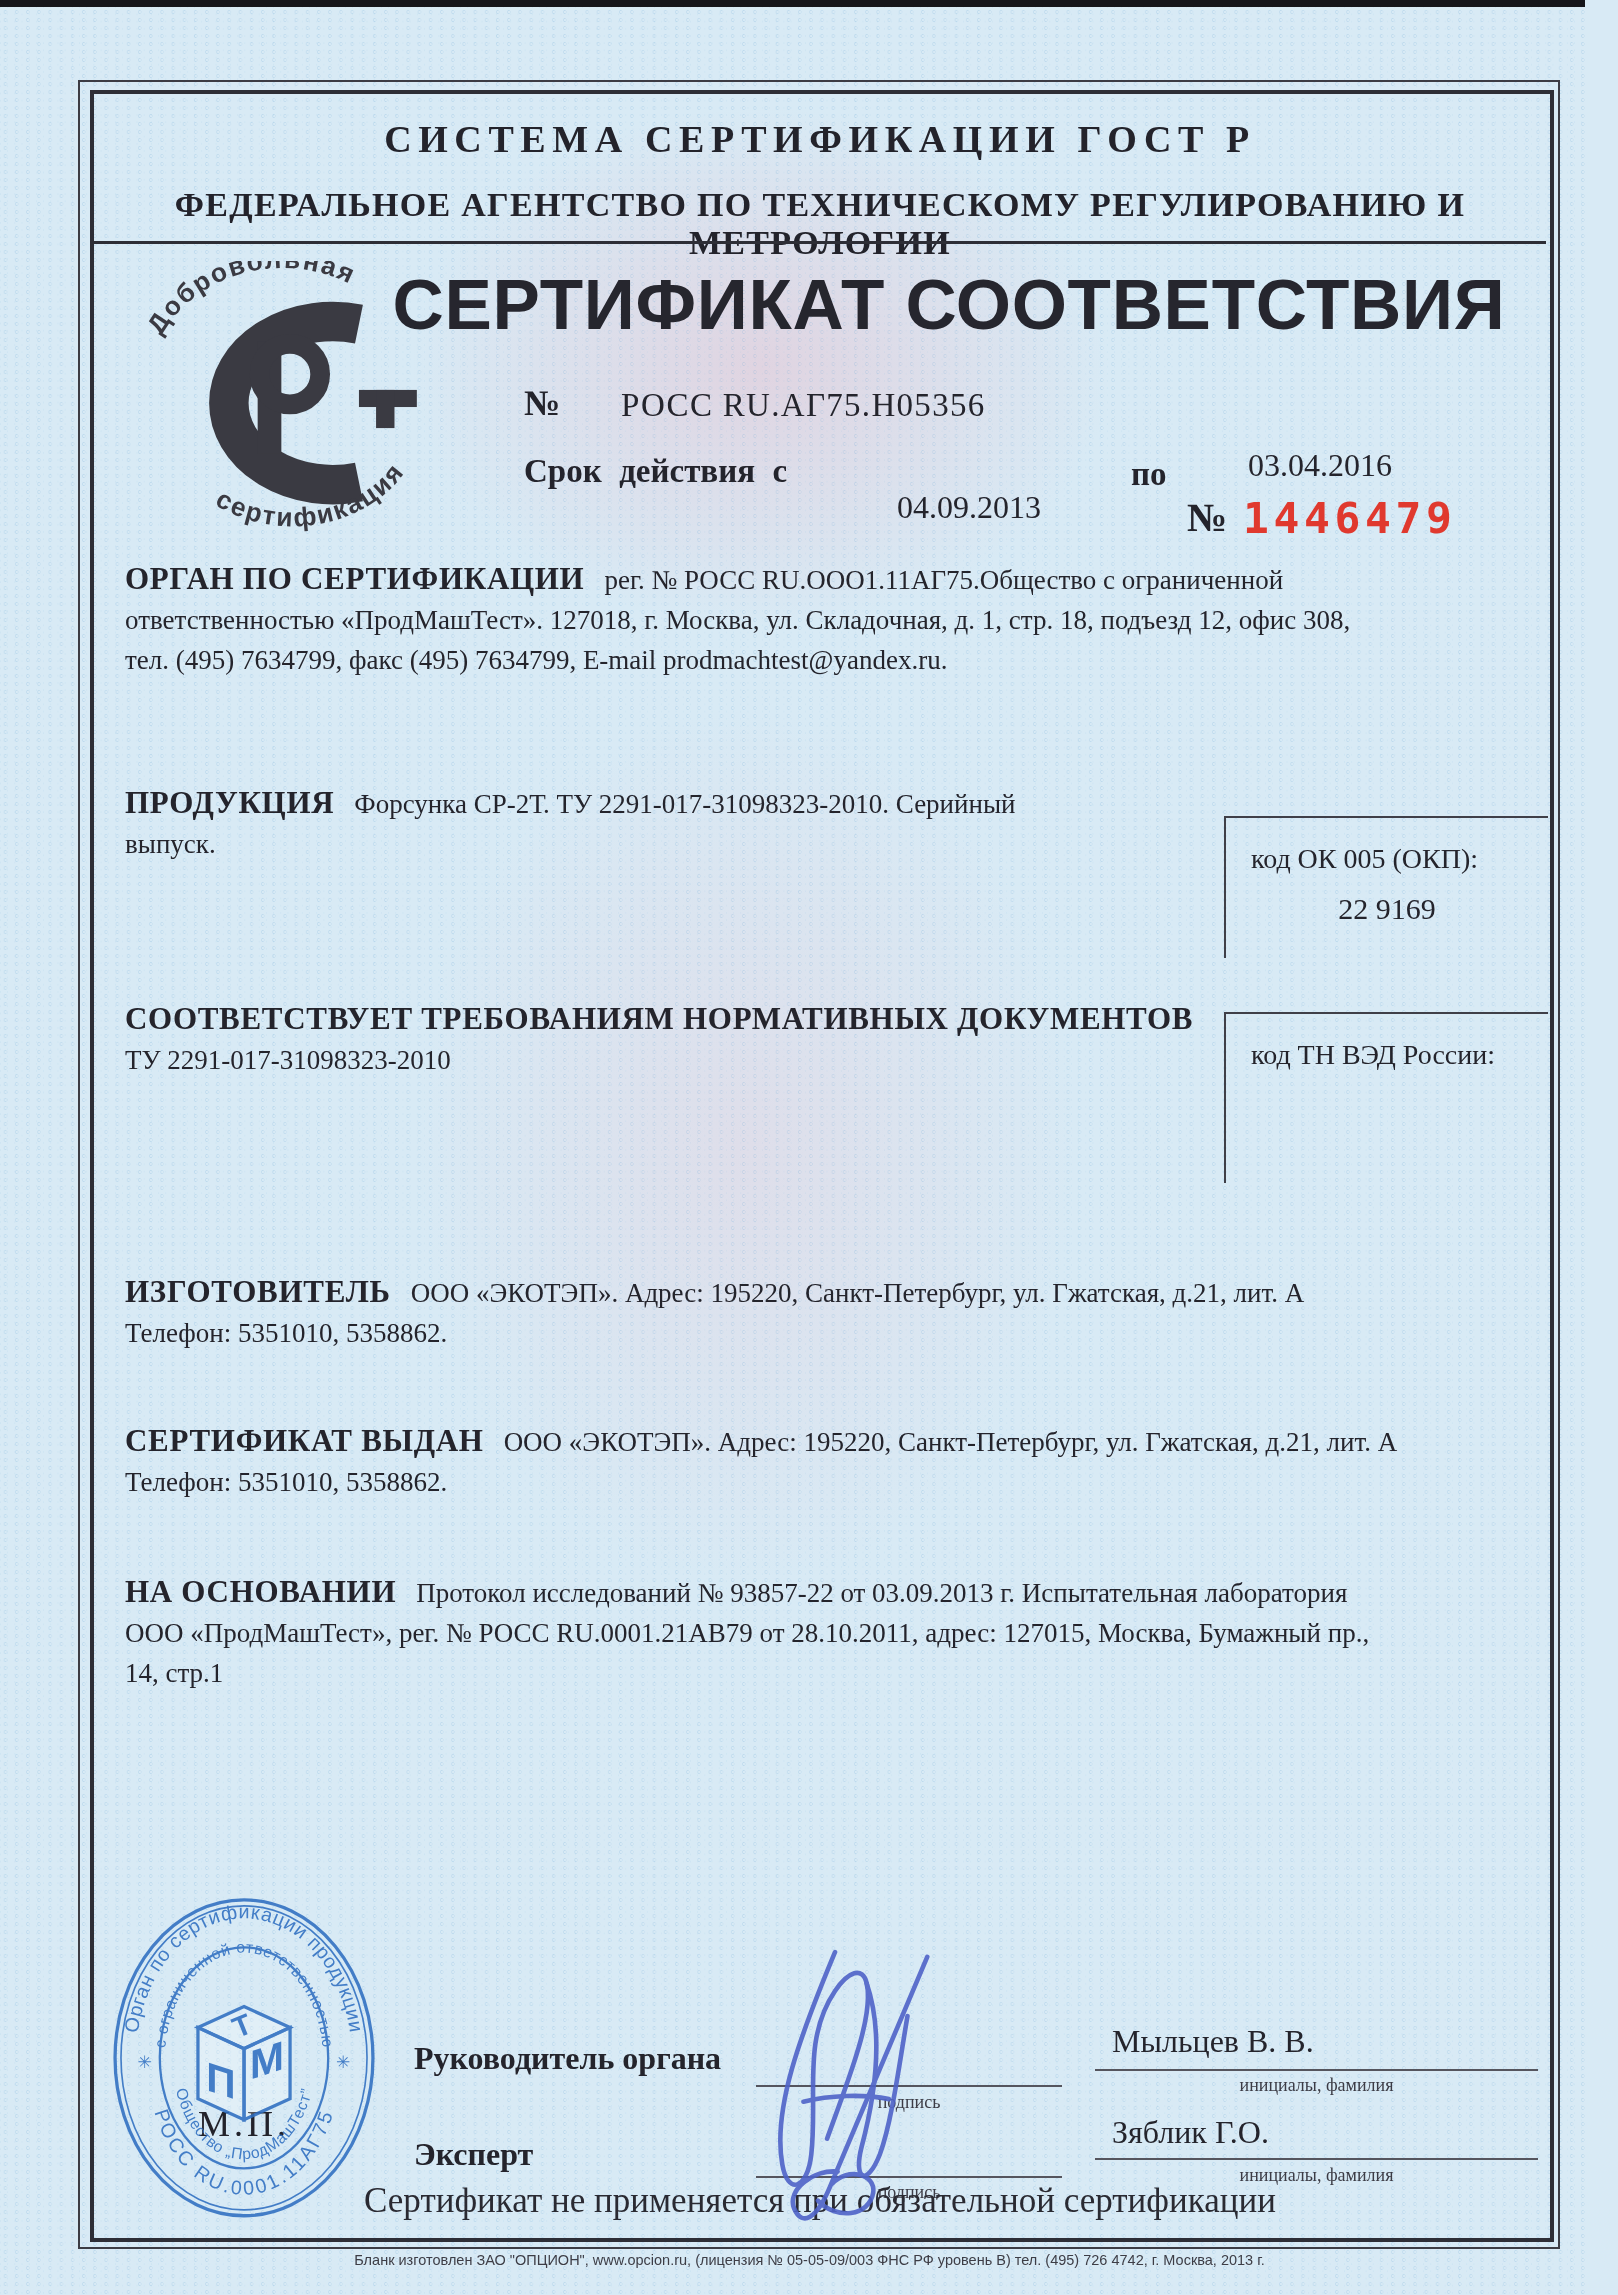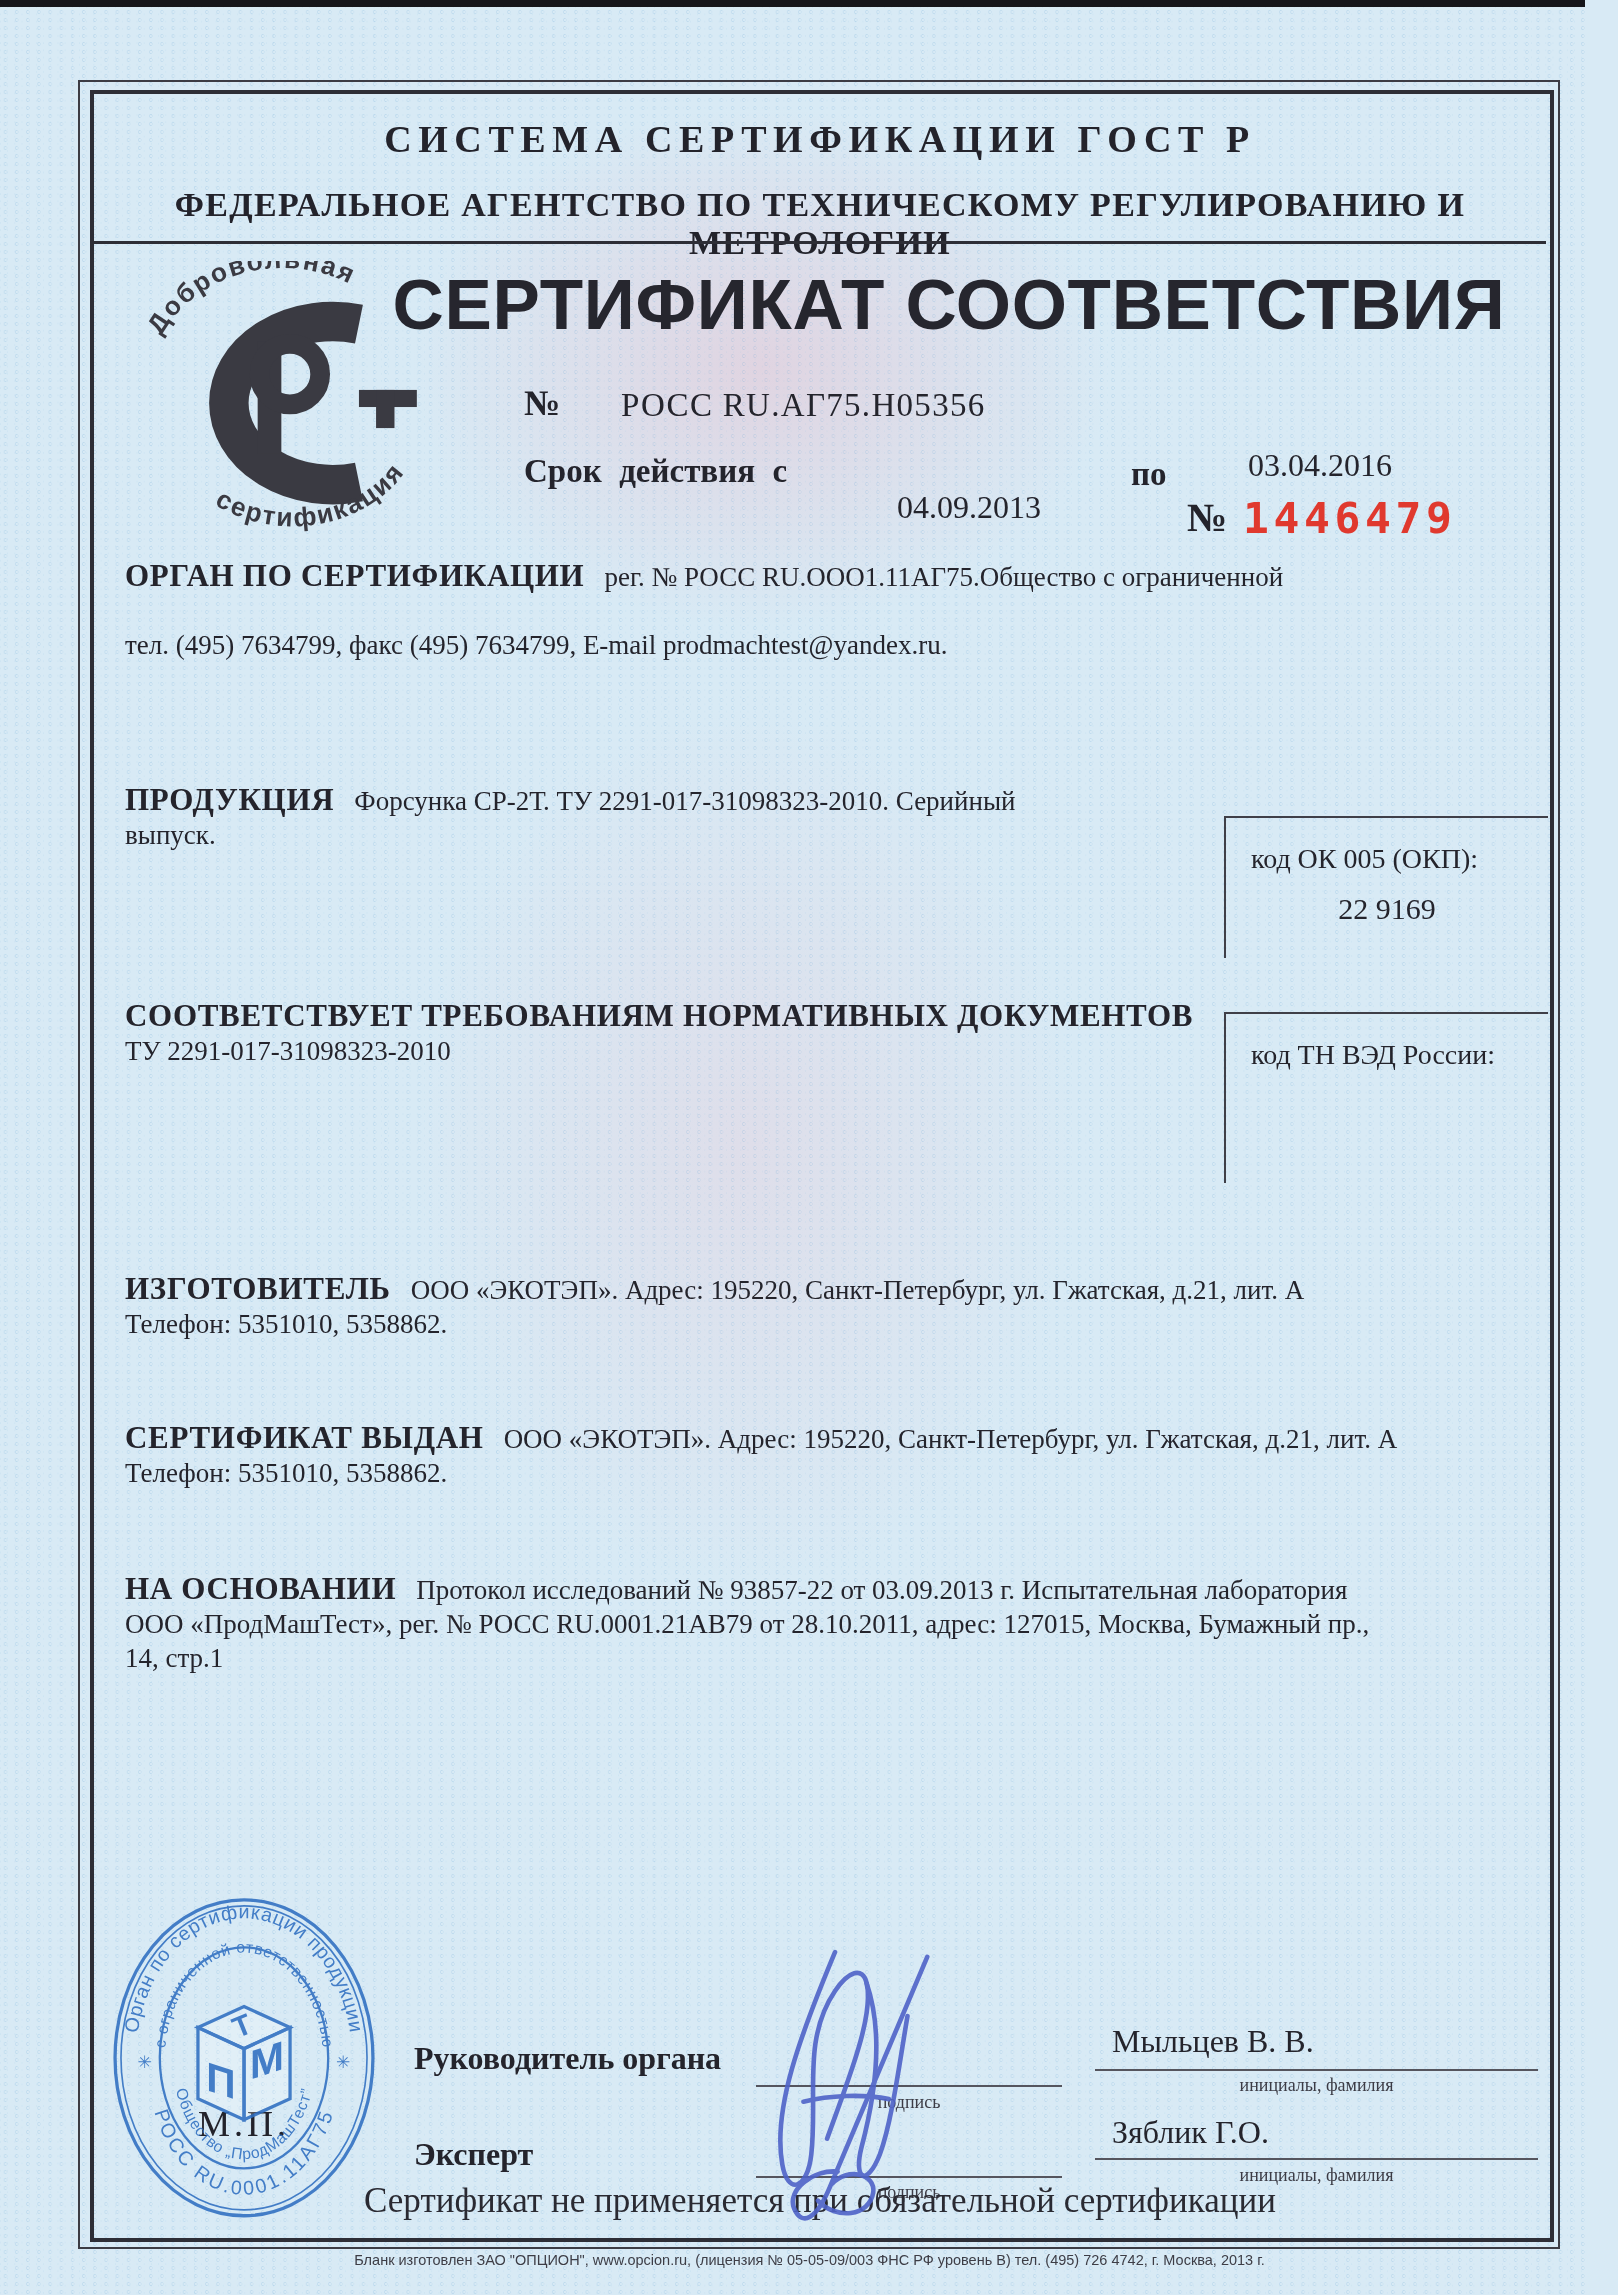--- a/index.html
+++ b/index.html
@@ -29,21 +29,21 @@
   .hsep { left:94px; top:241px; width:1452px; height:2.6px; background:#2e2e36; }
   .title { left:343px; top:264px; width:1212px; text-align:center; font-family:"Liberation Sans", sans-serif; font-weight:bold; font-size:71px; letter-spacing:0.7px; color:#26262e; }
   .no-label { left:524px; top:382px; font-weight:bold; font-size:36px; }
   .no-value { left:621px; top:387px; font-size:33px; letter-spacing:1.3px; }
   .val-label { left:524px; top:453px; font-weight:bold; font-size:33px; word-spacing:9.2px; }
   .val-from  { left:897px; top:447px; font-size:32px;margin-top:42px; }
   .val-po    { left:1131px; top:456px; font-weight:bold; font-size:33px; }
   .val-to    { left:1248px; top:447px; font-size:32px; }
   .blank-label { left:1187px; top:494px; font-weight:bold; font-size:40px; }
   .blank-value { left:1243px; top:493px; font-family:"DejaVu Sans Mono", monospace; font-weight:bold; font-size:43px; letter-spacing:4.6px; color:#e0392e; }
-  .sec { margin:0; font-size:27px; line-height:34px; }
+  .sec { margin:0; font-size:27px; line-height:40px; }
   .lbl { font-weight:bold; font-size:31px; padding-right:20px; letter-spacing:0.7px; }
   .sec-organ   { left:125px; top:559px;  width:1423px; }
   .sec-prod    { left:125px; top:783px; width:1081px; }
   .sec-conf    { left:125px; top:999px; width:1423px; }
   .sec-manuf   { left:125px; top:1272px; width:1417px; }
   .sec-issued  { left:125px; top:1421px; width:1417px; }
   .sec-basis   { left:125px; top:1572px; width:1423px; }
   .sec-add     { left:125px; top:1859px; width:1390px; }
   .codebox { border-top:2px solid #3f3f48; border-left:2px solid #3f3f48; }
   .okp-box   { left:1224px; top:816px; width:322px; height:140px; }
@@ -109,21 +109,21 @@
   <div class="val-label abs">Срок действия с</div>
   <div class="val-from abs">04.09.2013</div>
   <div class="val-po abs">по</div>
   <div class="val-to abs">03.04.2016</div>
 
   <div class="blank-label abs">№</div>
   <div class="blank-value abs">1446479</div>
 
   <p class="sec sec-organ abs">
     <span class="lbl">ОРГАН ПО СЕРТИФИКАЦИИ</span><span>рег. № РОСС RU.ООО1.11АГ75.Общество с ограниченной</span><br>
-    <br>
+    <span>ответственностью «ПродМашТест». 127018, г. Москва, ул. Складочная, д. 1, стр. 18, подъезд 12, офис 308,</span><br>
     <span>тел. (495) 7634799, факс (495) 7634799, E-mail prodmachtest@yandex.ru.</span>
   </p>
 
   <p class="sec sec-prod abs">
     <span class="lbl">ПРОДУКЦИЯ</span><span>Форсунка СР-2Т. ТУ 2291-017-31098323-2010. Серийный</span><br>
     <span>выпуск.</span>
   </p>
 
   <div class="okp-box codebox abs">
     <div class="box-label">код ОК 005 (ОКП):</div>

